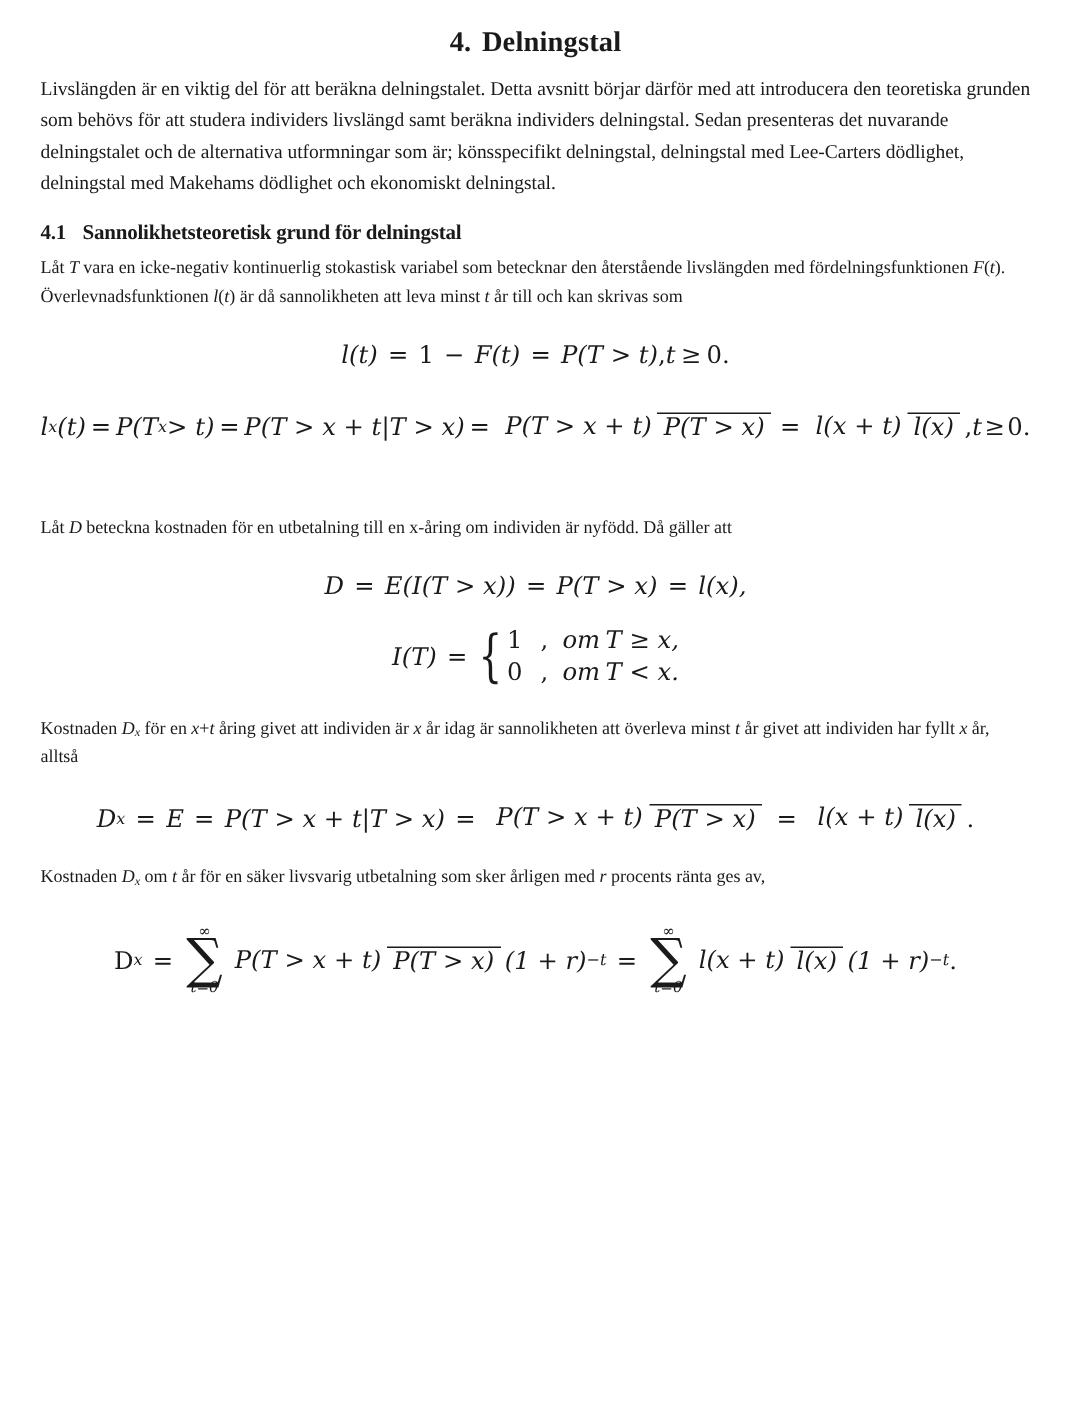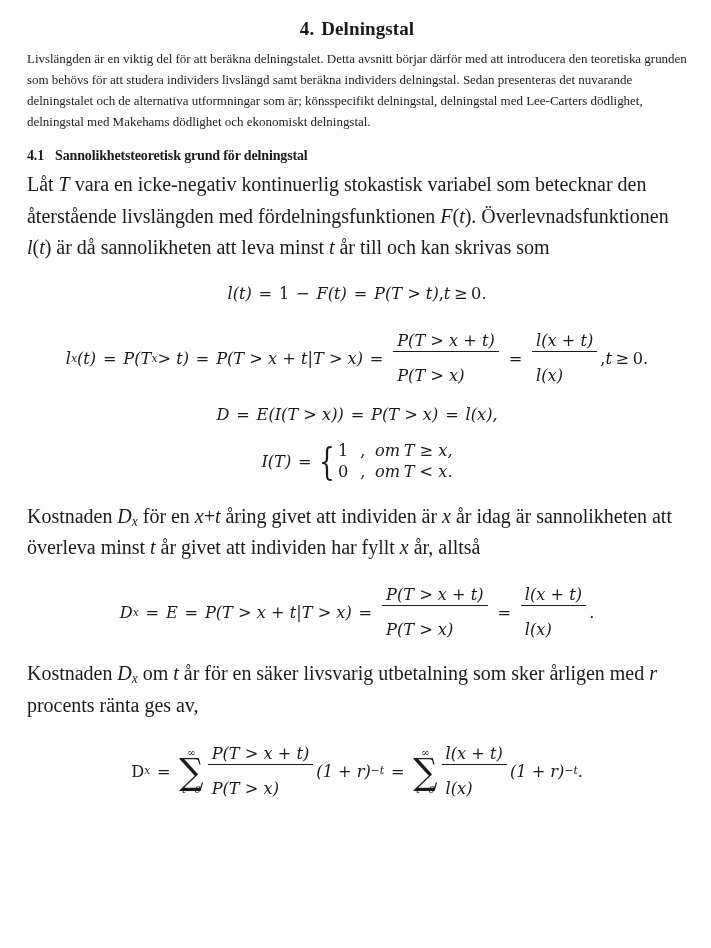--- a/index.html
+++ b/index.html
@@ -40,21 +40,21 @@
     font-size: 14px;
     font-weight: bold;
     margin: 14px 0 5px 0;
     line-height: 1.25;
     letter-spacing: -0.15px;
   }
   .section-title .num { margin-right: 11px; }
 
   
   p.body {
-    font-size: 20px;
+    font-size: 12px;
     line-height: 1.585;
     margin: 0 0 0 0;
     text-align: left;
     letter-spacing: -0.02px;
   }
   p.body.intro { font-size: 13px; line-height: 1.63; }
   .it { font-style: italic; }
 
   
   .var { font-style: italic; }
@@ -81,32 +81,32 @@
   .eq-I  { font-size: 16.2px; margin: 16px 0 0 0; }
   .eq-Dx { font-size: 16.2px; margin: 22px 0 0 0; }
   .eq-sum{ font-size: 16.2px; margin: 23px 0 0 0; }
 
   .sp { display: inline-block; width: 0.22em; }
   .spw { display: inline-block; width: 0.42em; }
 
   
   .frac {
     display: inline-flex;
-    flex-direction: column;
+    flex-direction: row;
     align-items: center;
     vertical-align: middle;
     margin: 0 3px;
     line-height: 1.12;
   }
   .frac .num-part {
     padding: 0 4px 1px 4px;
   }
   .frac .den-part {
     border-top: 1.4px solid #1a1a1a;
-    padding: 15px 4px 0 4px;
+    padding: 0 4px 0 4px;
     width: 100%;
     box-sizing: border-box;
     text-align: left;
   }
 
   
   .cases {
     display: inline-flex;
     align-items: center;
     vertical-align: middle;
@@ -245,20 +245,23 @@
           <span class="den-part">l(x)</span>
         </span>
         <span class="rm">,</span>
         <span>t</span>
         <span class="sp"></span>
         <span class="rm">≥</span>
         <span class="sp"></span>
         <span class="rm">0.</span>
   </div>
 
+  <p class="body" style="margin-top:48px;">
+    <span>Låt </span><span class="it">D</span><span> beteckna kostnaden för en utbetalning till en x-åring om individen är nyfödd. Då gäller att</span>
+  </p>
 
   <div class="eq eq-D">
     <span>D</span>
         <span class="spw"></span>
         <span class="rm">=</span>
         <span class="spw"></span>
         <span>E</span>
         <span>(I(T &gt; x))</span>
         <span class="spw"></span>
         <span class="rm">=</span>

